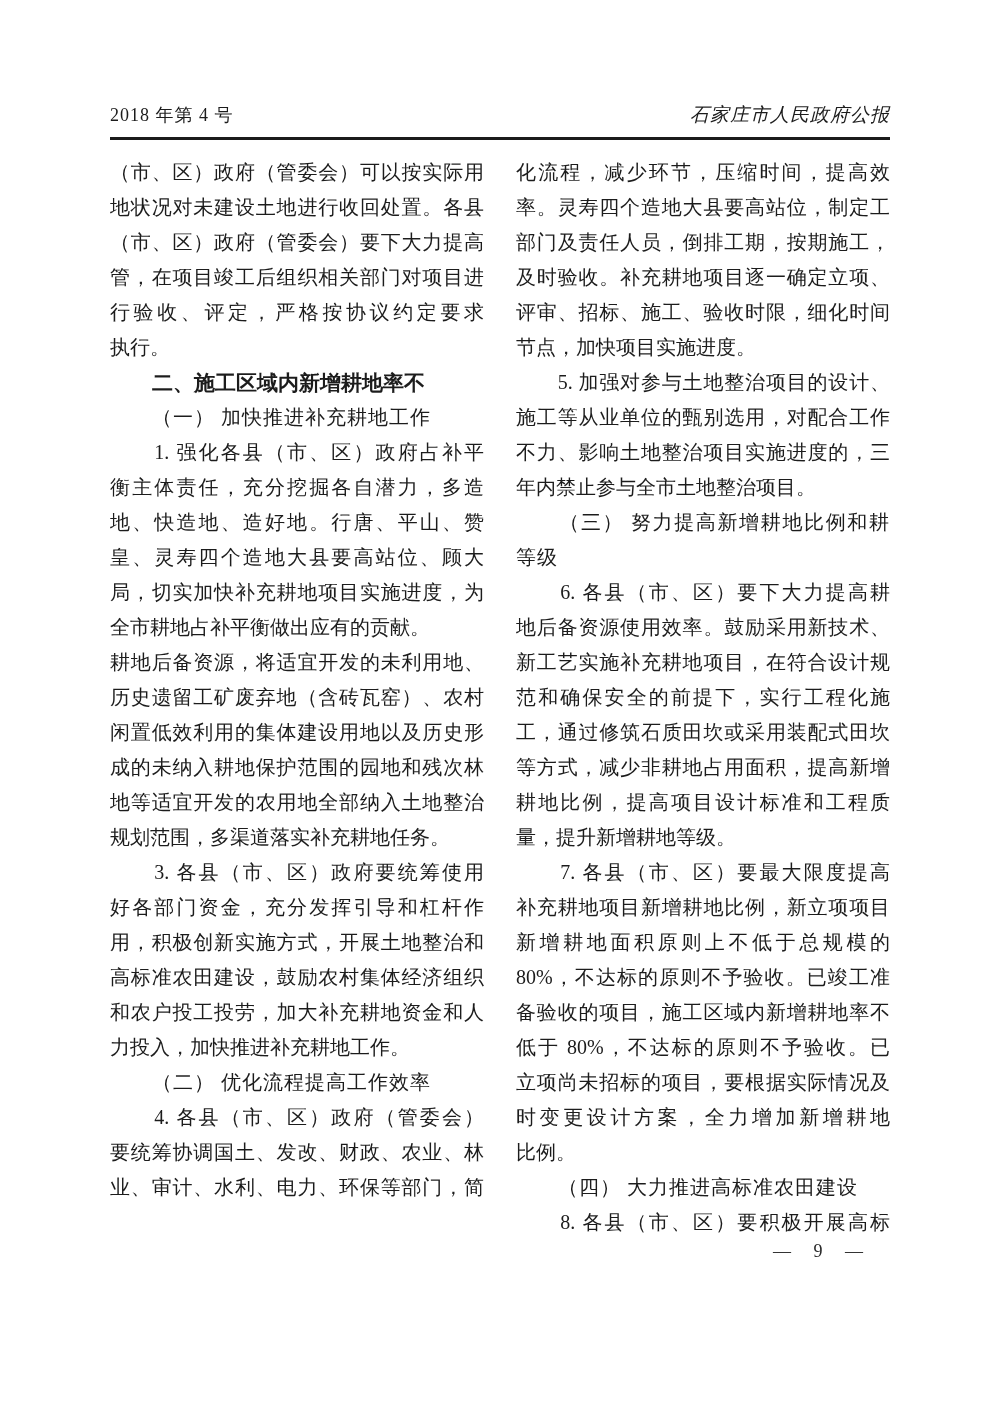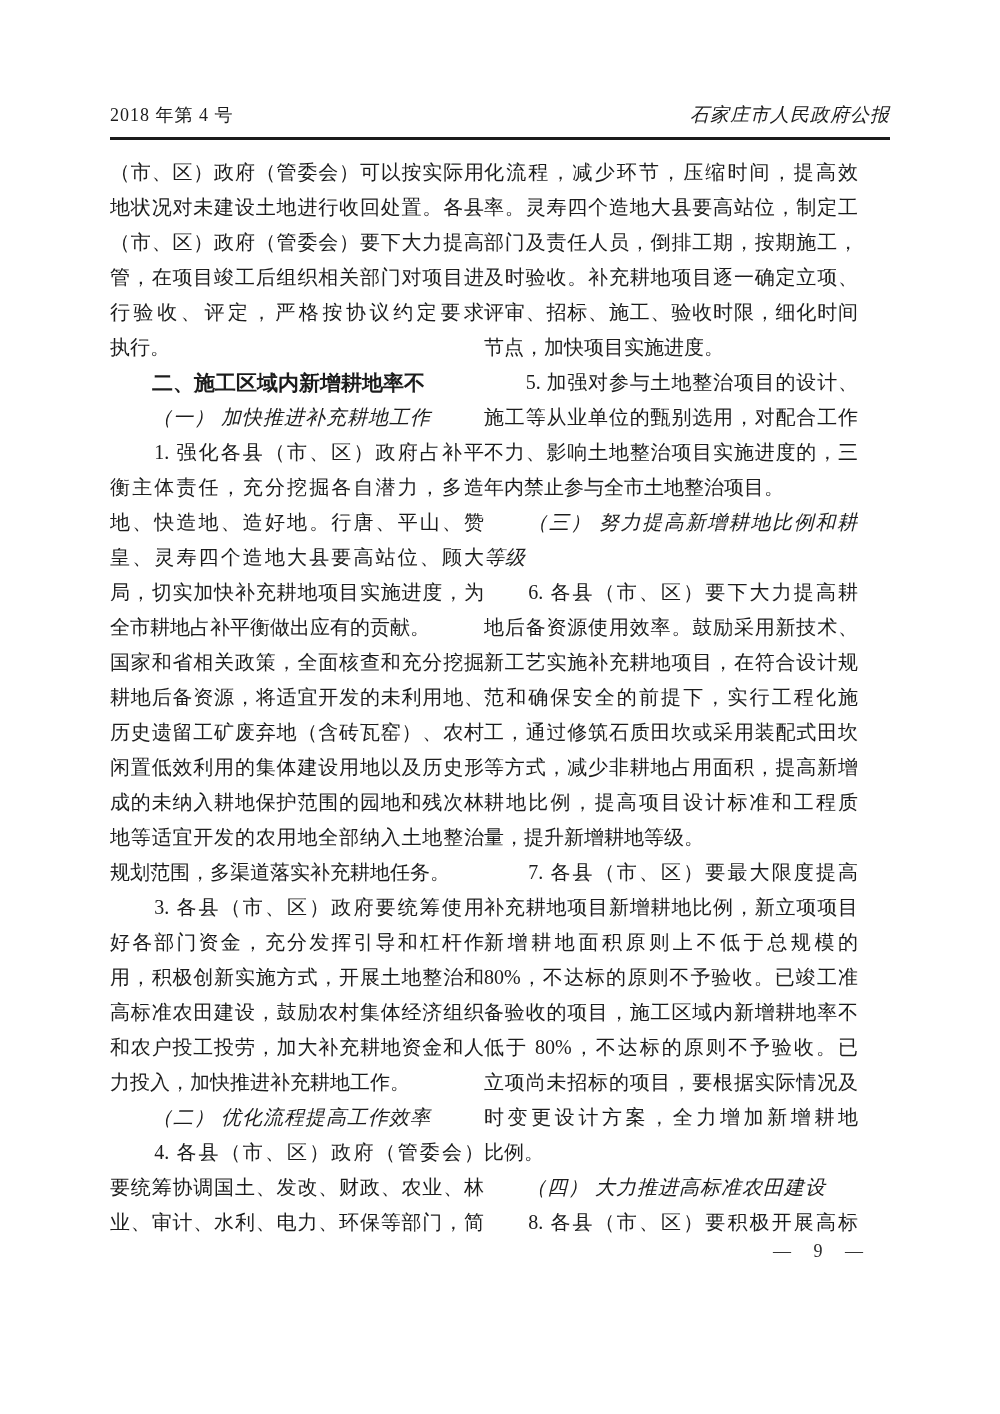--- a/index.html
+++ b/index.html
@@ -35,21 +35,21 @@
     letter-spacing: 1px;
   }
   .header .pub {
     font-size: 19px;
     font-style: italic;
     letter-spacing: 1px;
   }
   
   .columns {
     display: flex;
-    justify-content: flex-start;
+    justify-content: space-between;
     margin-top: 15px;
   }
   .col {
     width: 374px;
     font-size: 20px;
   }
   .line {
     height: 35px;
     line-height: 35px;
     overflow: hidden;
@@ -59,21 +59,20 @@
   }
   .line.end {
     text-align-last: left;
   }
   .block.hbold .line {
     font-family: "Liberation Sans", "DejaVu Sans", sans-serif;
     font-weight: 700;
     font-size: 21px;
   }
   .block.hkai .line {
-    font-style: italic;
     letter-spacing: 1px;
   }
   
   .footer {
     text-align: right;
     padding-right: 18px;
     margin-top: 1px;
   }
   .footer .pagenum {
     font-size: 18px;
@@ -109,21 +108,20 @@
         </div>
         <div class="block para">
           <div class="line">　　1. 强化各县（市、区）政府占补平</div>
           <div class="line">衡主体责任，充分挖掘各自潜力，多造</div>
           <div class="line">地、快造地、造好地。行唐、平山、赞</div>
           <div class="line">皇、灵寿四个造地大县要高站位、顾大</div>
           <div class="line">局，切实加快补充耕地项目实施进度，为</div>
           <div class="line end">全市耕地占补平衡做出应有的贡献。</div>
         </div>
         <div class="block para">
-          <div class="line">国家和省相关政策，全面核查和充分挖掘</div>
           <div class="line">耕地后备资源，将适宜开发的未利用地、</div>
           <div class="line">历史遗留工矿废弃地（含砖瓦窑）、农村</div>
           <div class="line">闲置低效利用的集体建设用地以及历史形</div>
           <div class="line">成的未纳入耕地保护范围的园地和残次林</div>
           <div class="line">地等适宜开发的农用地全部纳入土地整治</div>
           <div class="line end">规划范围，多渠道落实补充耕地任务。</div>
         </div>
         <div class="block para">
           <div class="line">　　3. 各县（市、区）政府要统筹使用</div>
           <div class="line">好各部门资金，充分发挥引导和杠杆作</div>

